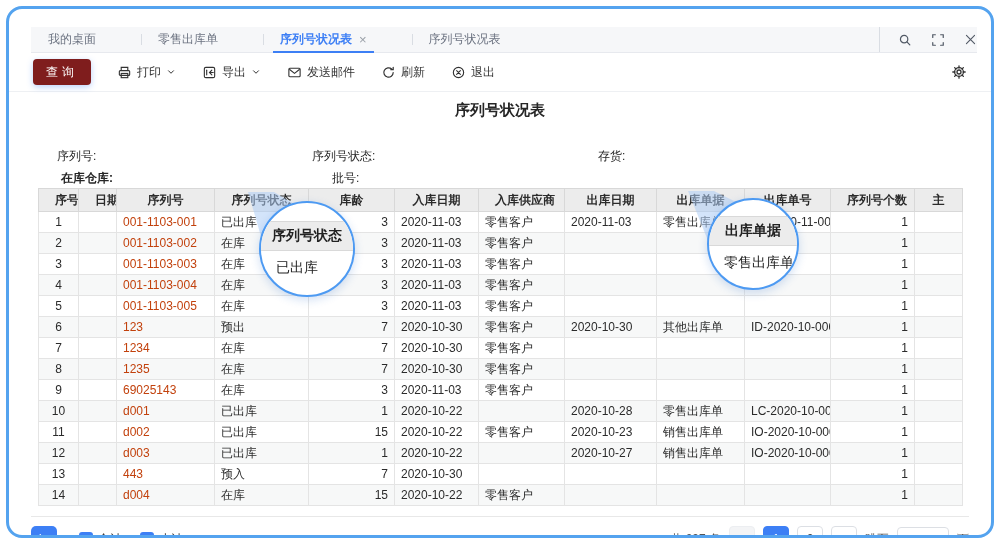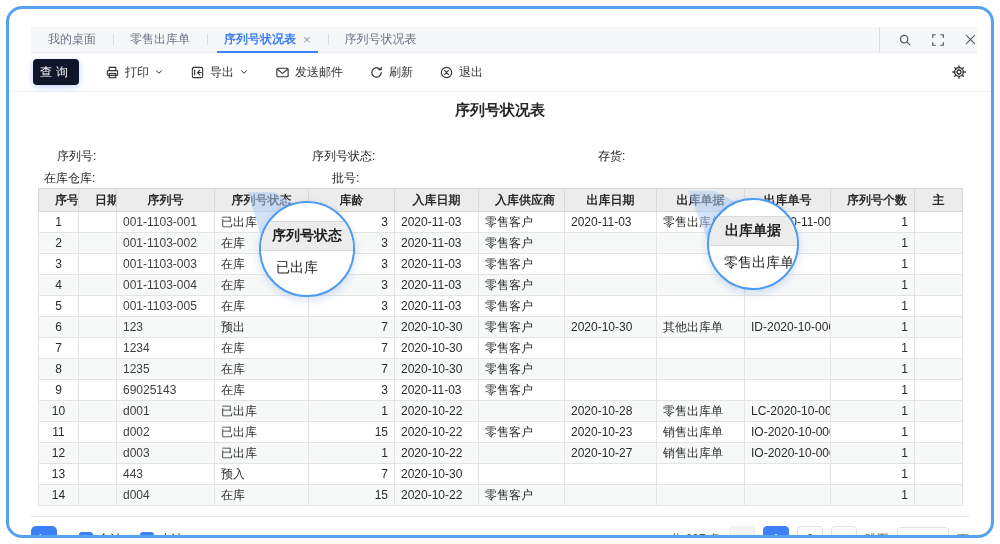--- a/index.html
+++ b/index.html
@@ -10,39 +10,39 @@
   .tabbar{height:25px;margin:18px 14px 0 22px;background:#f6f7f9;border-bottom:1px solid #e7e9ee;display:flex;align-items:stretch;font-size:12px;color:#6b7280;}
   .tab{display:flex;align-items:center;padding:0 17px;position:relative;cursor:pointer;white-space:nowrap;}
   .tab + .tab::before{content:'';position:absolute;left:0;top:7px;height:11px;width:1px;background:#d9dde3;}
   .tab.active{color:#3d7ff5;font-weight:bold;}
   .tab.active::after{content:'';position:absolute;left:10px;right:10px;bottom:-1px;height:2px;background:#3d7ff5;}
   .tab-close{margin-left:7px;color:#9aa0a8;font-weight:normal;font-size:13px;}
   .win-icons{margin-left:auto;display:flex;align-items:center;gap:19px;color:#525a66;border-left:1px solid #d9dde3;padding-left:18px;}
 
   
   .toolbar{height:38px;display:flex;align-items:center;gap:26px;padding:0 24px;border-bottom:1px solid #eef0f3;}
-  .btn-query{width:46px;height:26px;background:#0f172a;color:#fff;border:none;border-radius:4px;font-size:12px;letter-spacing:4px;padding-left:6px;box-shadow:0 2px 6px rgba(61,127,245,.35);cursor:pointer;font-family:inherit;}
+  .btn-query{width:58px;height:26px;background:#7f1d1d;color:#fff;border:none;border-radius:4px;font-size:12px;letter-spacing:4px;padding-left:6px;box-shadow:0 2px 6px rgba(61,127,245,.35);cursor:pointer;font-family:inherit;}
   .tb-item{display:flex;align-items:center;gap:5px;font-size:12px;color:#333;cursor:pointer;}
   .icn{display:inline-flex;align-items:center;}
   .icn svg{display:block;}
   .tb-gear{margin-left:auto;color:#333;cursor:pointer;}
 
   
   .report-title{text-align:center;font-size:15px;font-weight:bold;color:#262626;margin-top:9px;}
   .filters{position:relative;height:46px;font-size:12px;color:#262626;margin-top:22px;}
   .flabel{position:absolute;white-space:nowrap;}
 
   
   .grid{margin-left:29px;width:924px;border-collapse:collapse;table-layout:fixed;}
   .grid th{background:#ececec;border:1px solid #d8d8d8;font-weight:bold;height:22px;font-size:12px;color:#2b2b2b;text-align:center;padding:0 16px;white-space:nowrap;overflow:hidden;}
   .grid td{border:1px solid #e4e4e4;height:20px;padding:0 6px;font-size:12px;color:#2b2b2b;white-space:nowrap;overflow:hidden;background:#fff;}
   .grid tbody tr:nth-child(even) td{background:#f7f8f8;}
   .grid td.c{text-align:center;}
   .grid td.r{text-align:right;}
-  .grid td.ser{color:#404040;cursor:pointer;}
+  .grid td.ser{color:#c2410c;cursor:pointer;}
 
   
   .beams{position:absolute;left:0;top:0;z-index:5;pointer-events:none;}
   .callout{position:absolute;border-radius:50%;background:#fff;border:2px solid #4d9af2;box-shadow:0 3px 10px rgba(30,100,200,.2);overflow:hidden;z-index:6;display:flex;flex-direction:column;justify-content:center;}
   .co-head{background:#ececec;border-top:1px solid #d9d9d9;border-bottom:1px solid #d9d9d9;text-align:center;font-weight:bold;font-size:14px;padding:5px 0;color:#222;}
   .co-val{font-size:14px;padding:8px 0 0 15px;color:#222;}
   .callout-1{left:250px;top:192px;width:92px;height:92px;}
   .callout-2{left:698px;top:189px;width:88px;height:88px;}
 
   
@@ -59,21 +59,21 @@
   .pg-size{height:26px;border:1px solid #dcdfe4;border-radius:4px;display:flex;align-items:center;gap:6px;padding:0 9px;color:#444;cursor:pointer;box-sizing:border-box;}
   .pg-size .icn{color:#9aa0a8;}
   .jump-input{width:52px;height:24px;border:1px solid #dcdfe4;border-radius:4px;box-sizing:border-box;}
 </style>
 </head>
 <body>
 
 <div class="window">
 
   <div class="tabbar">
-    <div id="tabs" style="display:flex;align-items:stretch;">
+    <div id="tabs" style="display:flex;align-items:stretch;gap:28px;">
         <div class="tab">
           <span>我的桌面</span>
         </div>
         <div class="tab">
           <span>零售出库单</span>
         </div>
         <div class="tab active">
           <span>序列号状况表</span>
           <span class="tab-close">×</span>
         </div>
@@ -170,21 +170,21 @@
         </svg>
       </span>
   </div>
 
   <div class="report-title">序列号状况表</div>
 
   <div class="filters">
     <span class="flabel" style="left:48px;top:6px;">序列号:</span>
     <span class="flabel" style="left:303px;top:6px;">序列号状态:</span>
     <span class="flabel" style="left:589px;top:6px;">存货:</span>
-    <span class="flabel" style="left:35px;top:28px;">在库仓库:</span>
+    <span class="flabel" style="left:52px;top:28px;font-weight:bold;">在库仓库:</span>
     <span class="flabel" style="left:323px;top:28px;">批号:</span>
   </div>
 
   <table class="grid">
     <colgroup id="grid-cols">
         <col style="width: 40px;">
         <col style="width: 38px;">
         <col style="width: 98px;">
         <col style="width: 94px;">
         <col style="width: 86px;">

